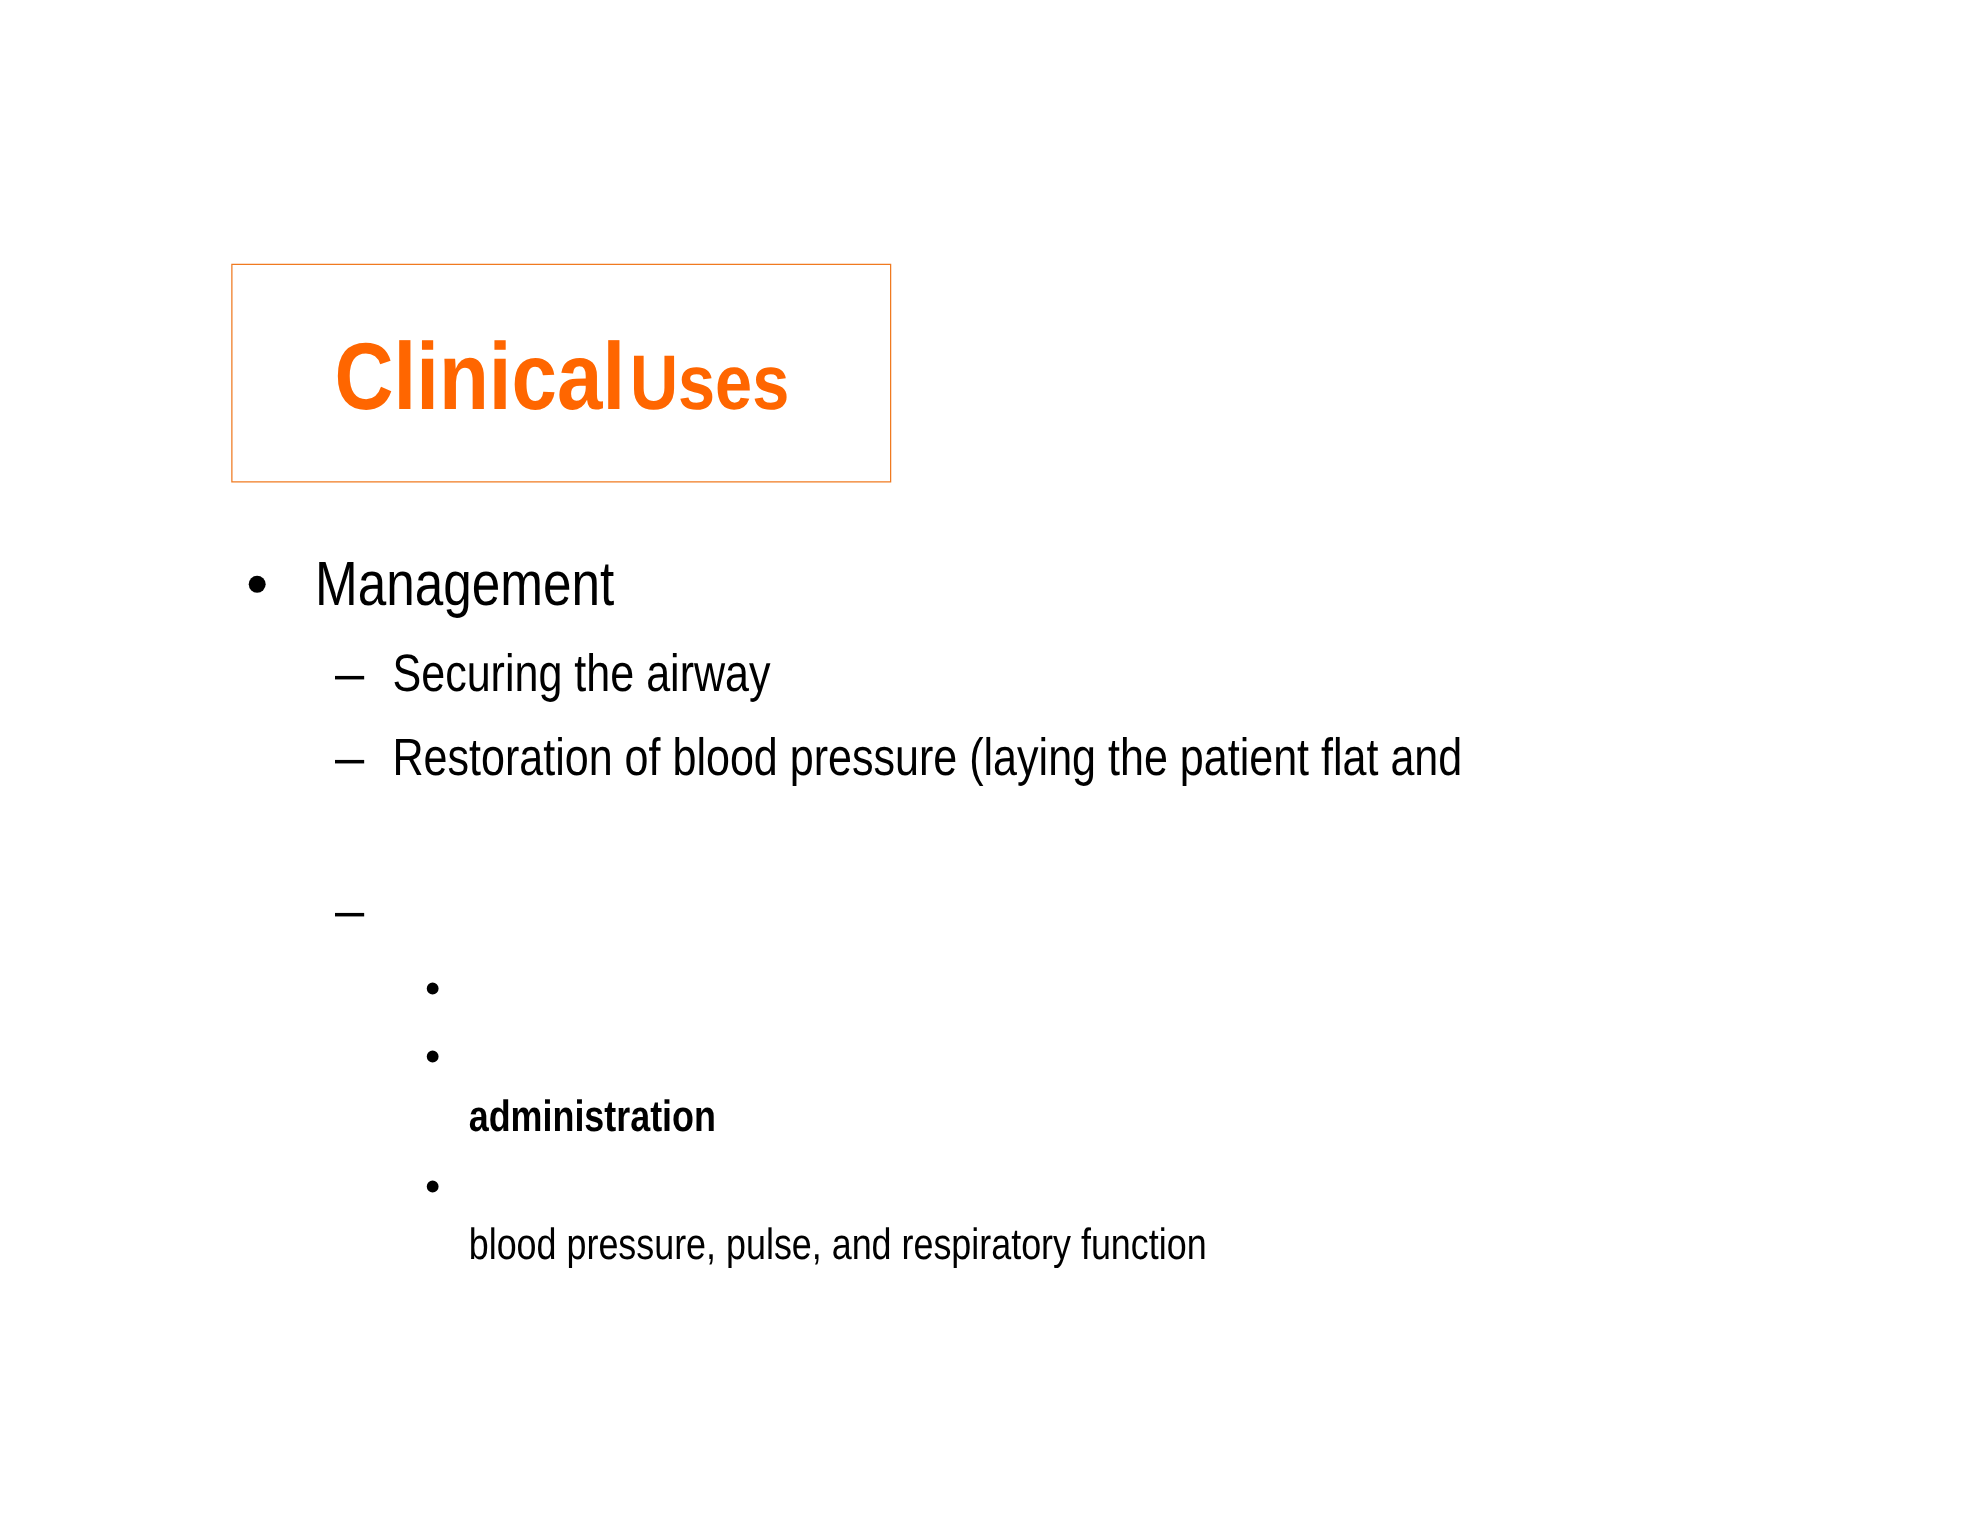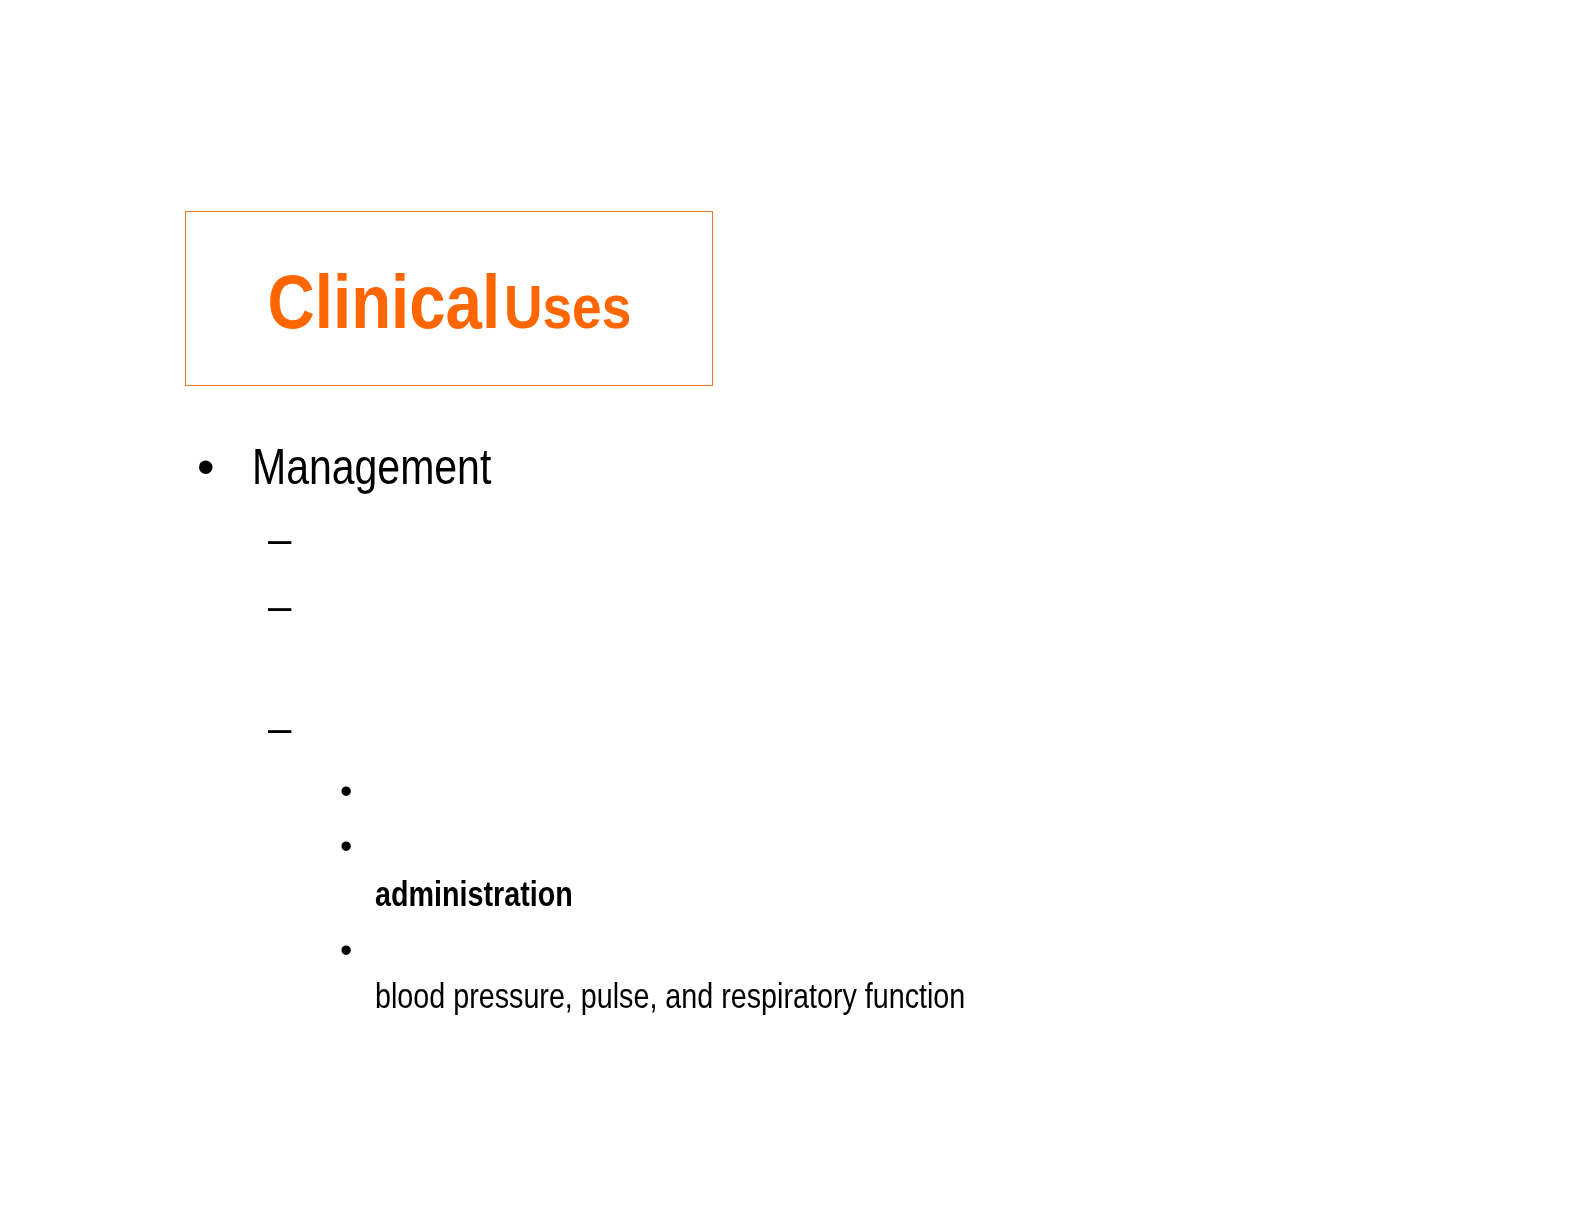--- a/index.html
+++ b/index.html
@@ -83,22 +83,28 @@
       </span>
     </div>
   </div>
 
   <span class="marker l1" style="left:197px; top:402px;">•</span>
   <div class="line l1" style="left:252px; top:402px;">
     <span class="cond">Management</span>
   </div>
 
   <span class="marker l2" style="left:268px; top:478px;">–</span>
+  <div class="line l2" style="left:314px; top:478px;">
+    <span class="cond">Securing the airway</span>
+  </div>
 
   <span class="marker l2" style="left:268px; top:545px;">–</span>
+  <div class="line l2" style="left:314px; top:545px;">
+    <span class="cond">Restoration of blood pressure (laying the patient flat and</span>
+  </div>
 
   <span class="marker l2" style="left:268px; top:667px;">–</span>
 
   <span class="marker l3" style="left:340px; top:733px;">•</span>
 
   <span class="marker l3" style="left:340px; top:788px;">•</span>
   <div class="line l3" style="left:375px; top:836px;font-weight:bold;">
     <span class="cond">administration</span>
   </div>
 

